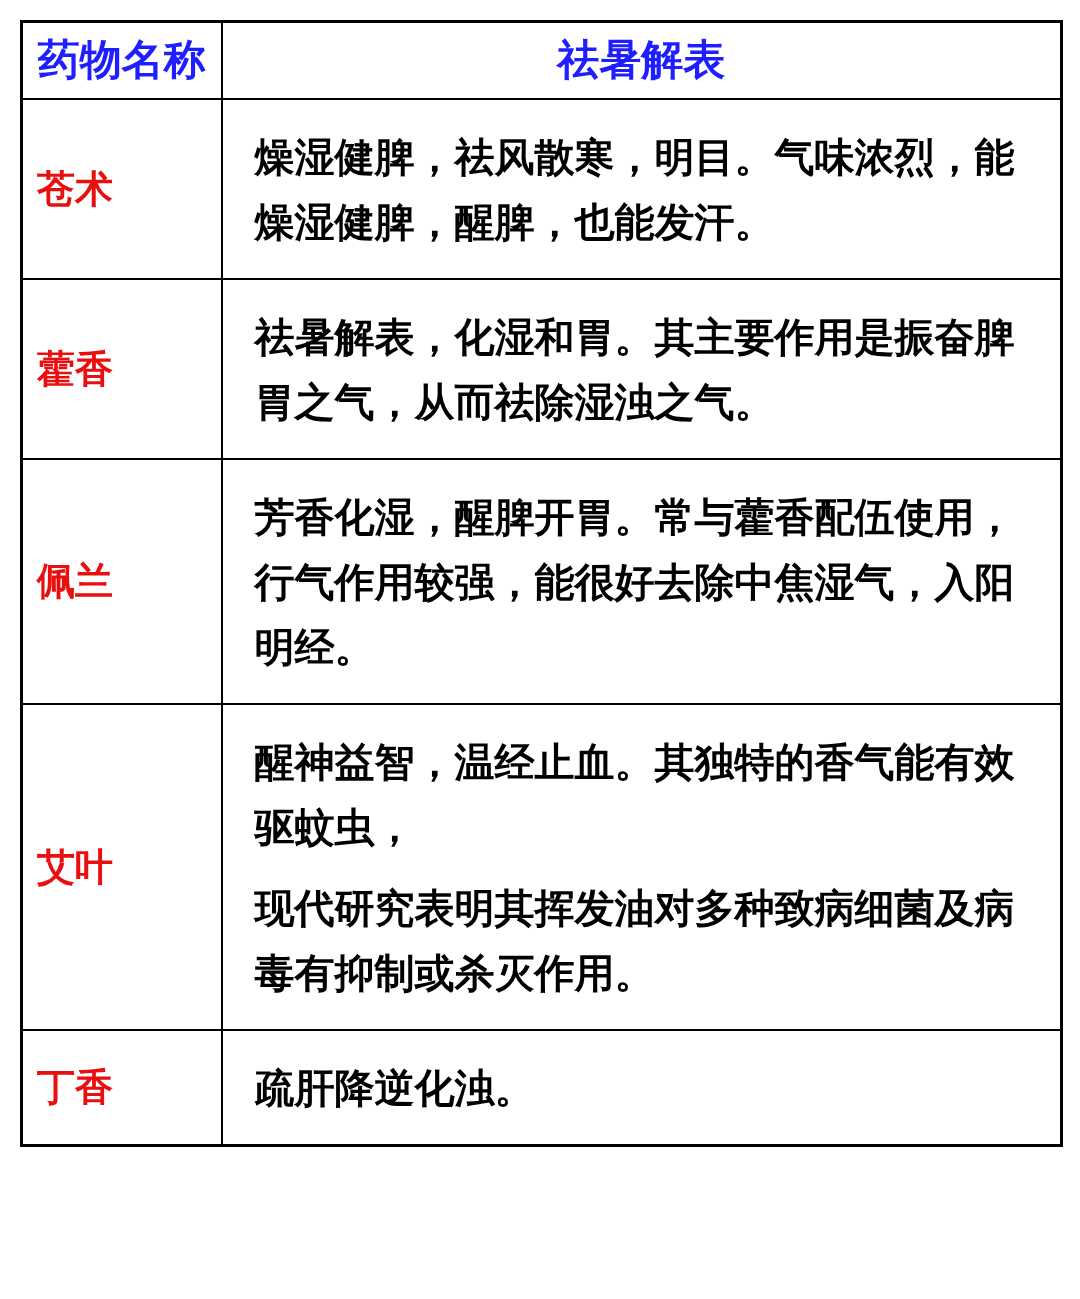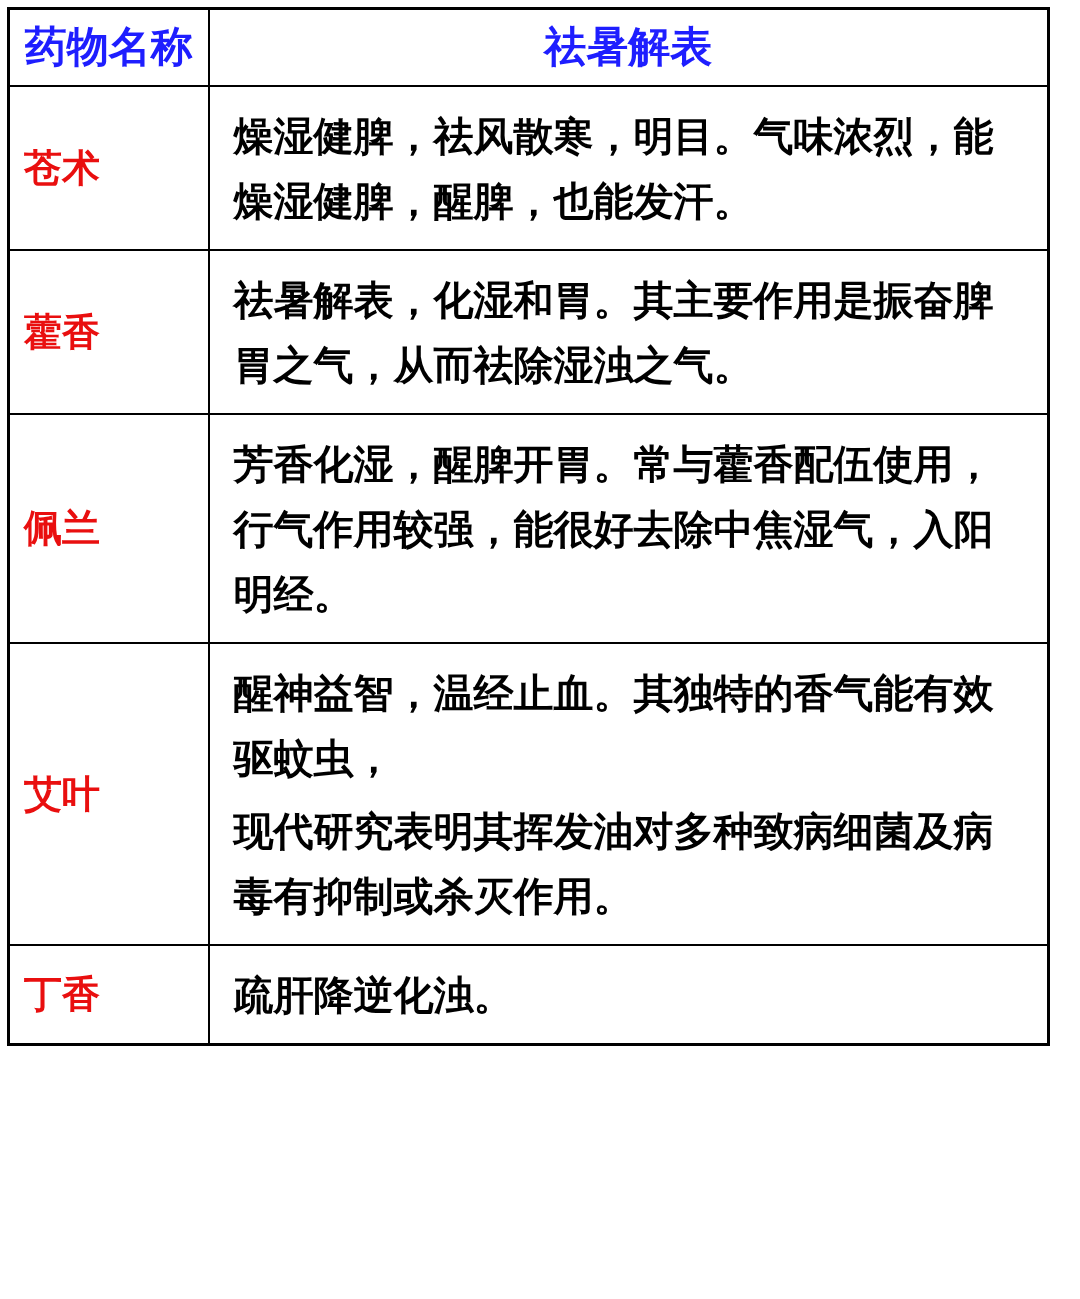--- a/index.html
+++ b/index.html
@@ -7,21 +7,21 @@
     padding: 0;
     background: #ffffff;
     width: 1080px;
     height: 1299px;
     font-family: "DejaVu Serif", "Liberation Serif", serif;
   }
   .page {
     box-sizing: border-box;
     width: 1080px;
     height: 1121px;
-    padding: 7px;
+    padding: 20px;
   }
   table.herb-table {
     border-collapse: collapse;
     table-layout: fixed;
     width: 1040px;
     border: 3px solid var(--border-color, #000);
     background: var(--bg-color, #fff);
   }
   table.herb-table col.c-name { width: 200px; }
   table.herb-table col.c-effect { width: 840px; }
@@ -48,21 +48,21 @@
     line-height: 1.2;
   }
   td.effect-cell {
     font-size: 40px;
     font-weight: bold;
     color: var(--body-color, #000);
     text-align: left;
     padding: 8px 18px 8px 16px;
     line-height: 65px;
   }
-  td.effect-cell .para { margin: 8px; }
+  td.effect-cell .para { margin: 16px; }
 </style>
 </head>
 <body>
 
 <div class="page">
   <table class="herb-table">
     <colgroup>
       <col class="c-name">
       <col class="c-effect">
     </colgroup>

